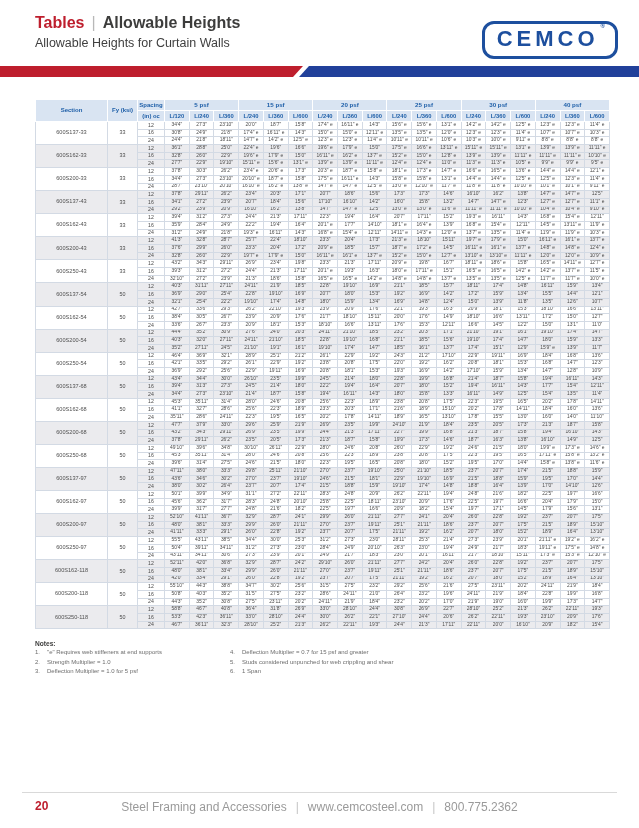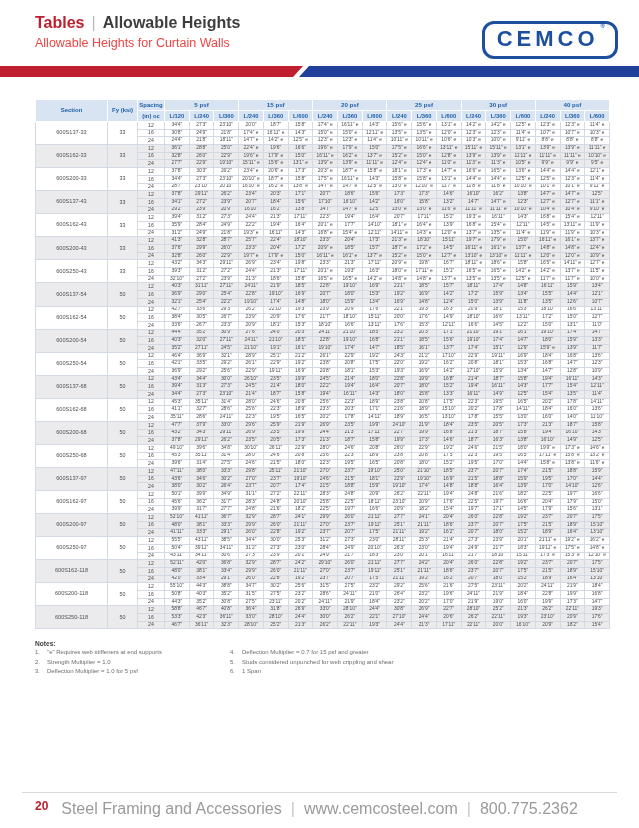--- a/index.html
+++ b/index.html
@@ -11,21 +11,21 @@
   html,body{margin:0;padding:0;}
   body{width:639px;height:828px;background:#fff;font-family:"Liberation Sans",sans-serif;overflow:hidden;position:relative;}
   .page{position:absolute;inset:0;}
 
   
   .titleblock{position:absolute;left:35px;top:14px;}
   .titleline{font-size:16px;font-weight:bold;letter-spacing:0;}
   .t-red{color:var(--brand-red);}
   .t-div{color:#b8b8b8;font-weight:normal;padding:0 7px;}
   .t-dark{color:#3d3d3c;}
-  .subtitle{margin-top:4px;font-size:12.5px;color:#ef4444;}
+  .subtitle{margin-top:4px;font-size:12.5px;color:#404040;}
 
   
   .logo{position:absolute;right:21px;top:21px;border:3.5px solid var(--brand-blue);border-radius:12px;padding:3px 12px 5px 12px;color:var(--brand-blue);font-weight:bold;font-size:22px;letter-spacing:4px;line-height:1.1;}
   .logo .reg{font-size:6px;vertical-align:top;letter-spacing:0;position:relative;top:-4px;left:2px;}
 
   
   .banner{position:absolute;left:0;top:66px;width:639px;height:11px;}
   .banner-red{position:absolute;left:0;top:0;width:303px;height:100%;background:var(--brand-red);clip-path:polygon(0 0,100% 0,calc(100% - 10px) 100%,0 100%);}
   .banner-blue{position:absolute;left:299px;top:0;width:340px;height:100%;background:var(--banner-blue);clip-path:polygon(10px 0,100% 0,100% 100%,0 100%);}
 
@@ -51,21 +51,21 @@
   .ncol{position:absolute;top:0;}
   .ncol-left{left:0;width:185px;}
   .ncol-right{left:195px;width:300px;}
   .note{display:flex;margin-bottom:2.5px;line-height:1.2;}
   .nnum{width:12px;flex:0 0 12px;}
   .ntxt{flex:1;}
 
   
   .footer-line{position:absolute;left:22px;right:22px;top:792px;height:1px;background:#d9d9d9;}
   .pagenum{position:absolute;left:35px;top:799px;font-size:12px;font-weight:bold;color:var(--brand-red);}
-  .footer-text{position:absolute;left:0;right:0;top:800px;text-align:center;font-size:16px;color:#9a9a9a;}
+  .footer-text{position:absolute;left:0;right:0;top:800px;text-align:center;font-size:12px;color:#9a9a9a;}
   .fsep{color:#c5c5c5;padding:0 9px;}
 </style>
 </head>
 <body>
 
 <div class="page">
 
   <div class="titleblock">
     <div class="titleline">
       <span class="t-red">Tables</span><span class="t-div">|</span><span class="t-dark">Allowable Heights</span>

